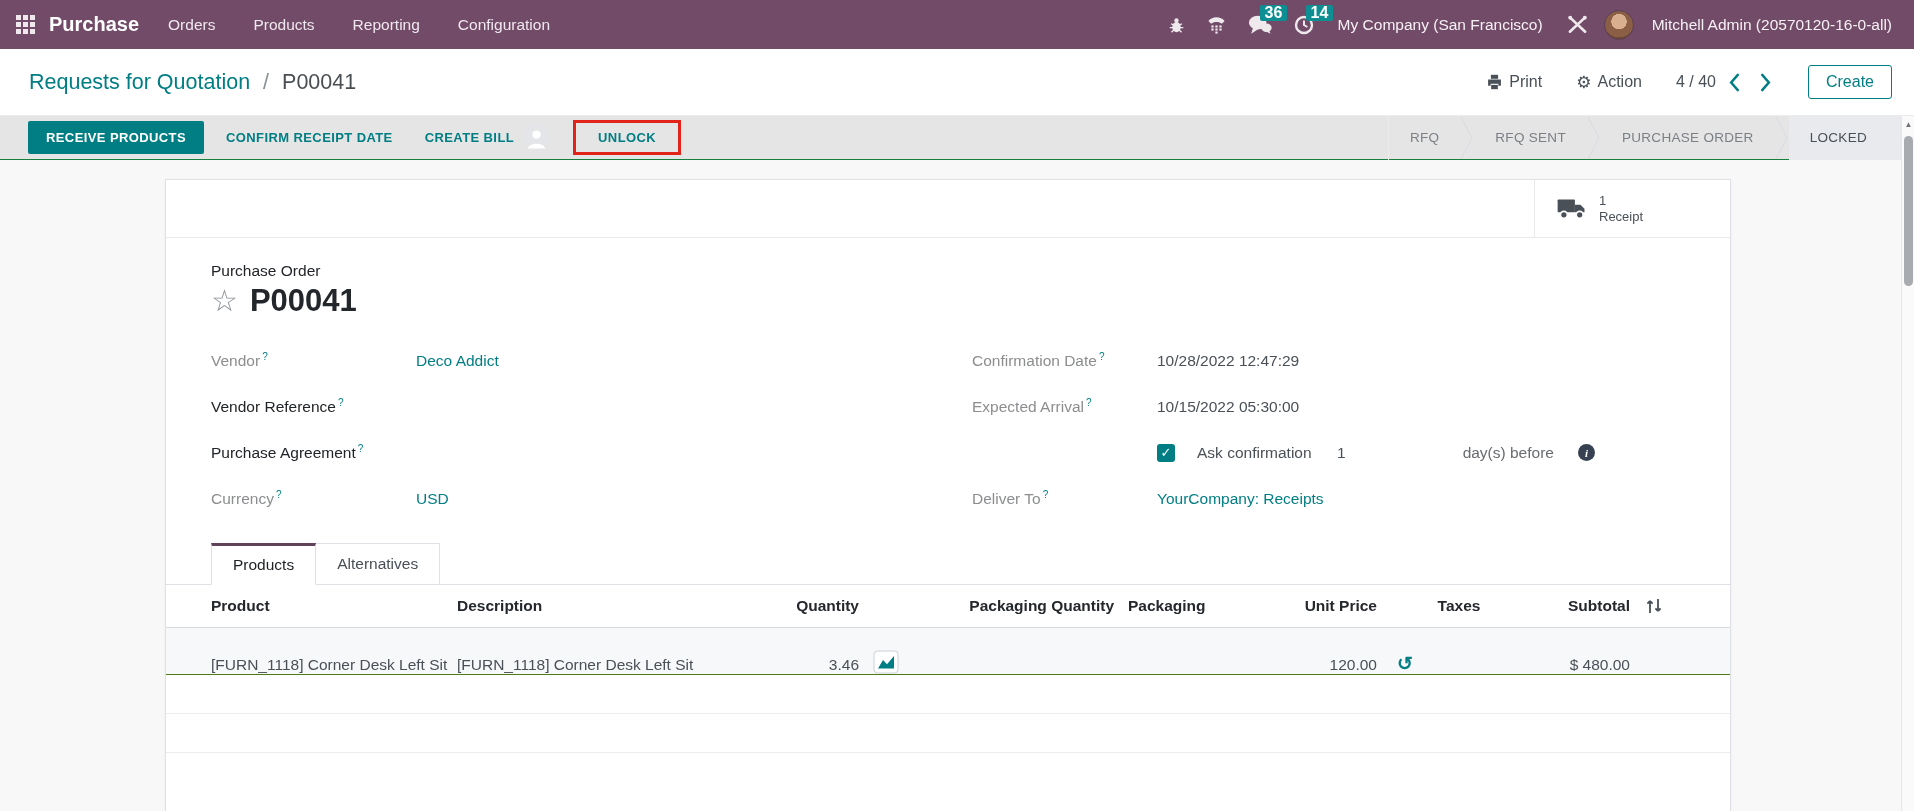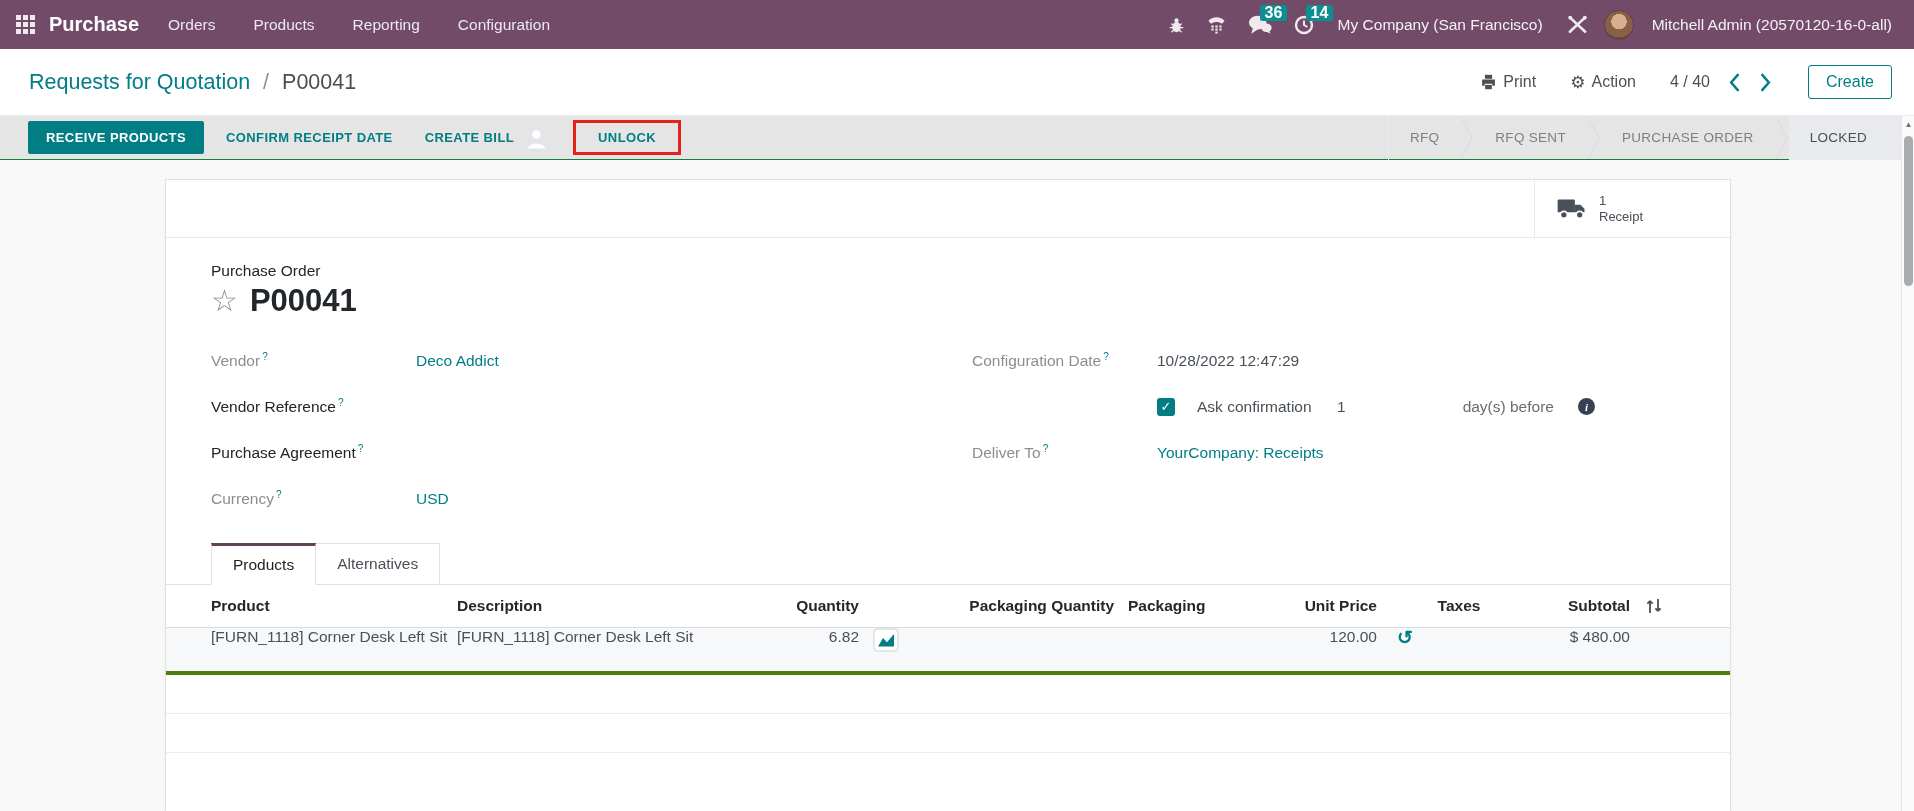--- a/index.html
+++ b/index.html
@@ -22,21 +22,21 @@
 
   
   .control-panel { height:67px; background:#ffffff; display:flex; align-items:center; justify-content:space-between; padding:0 22px 0 29px; border-bottom:1px solid #ebebeb; }
   .breadcrumb { font-size:21.5px; }
   .breadcrumb .bc-parent { color:#017E84; cursor:pointer; }
   .breadcrumb .bc-sep { color:#8a8f94; padding:0 7px; }
   .breadcrumb .bc-current { color:#4a4f54; }
   .cp-right { display:flex; align-items:center; }
   .cp-btn { display:flex; align-items:center; gap:6px; font-size:16px; color:#495057; cursor:pointer; margin-right:34px; }
   .gear-glyph { font-size:17px; color:#495057; }
-  .pager-text { font-size:16px; color:#495057; margin-right:18px; white-space:nowrap; }
+  .pager-text { font-size:16px; color:#495057; margin-right:12px; white-space:nowrap; }
   .pager-arrows { display:flex; align-items:center; gap:20px; margin-right:36px; }
   .pager-arrows span { cursor:pointer; display:flex; }
   .create-btn { border:1px solid #017E84; color:#017E84; background:#fff; font-size:16px; padding:7px 17px; border-radius:3px; cursor:pointer; font-family:"Liberation Sans", sans-serif; }
 
   
   .statusbar { height:44px; background:#e5e5e5; display:flex; align-items:center; justify-content:space-between; padding:0 13px 0 28px; border-bottom:1px solid #15803d; box-shadow:0 1px 2px rgba(0,0,0,0.04); }
   .sb-left { display:flex; align-items:center; }
   .sb-btn { font-size:13px; font-weight:600; letter-spacing:0.4px; color:#017E84; background:transparent; border:none; padding:8px 16px; cursor:pointer; font-family:"Liberation Sans", sans-serif; white-space:nowrap; }
   .sb-btn.primary { background:#017E84; color:#ffffff; border-radius:2px; padding:9px 18px; margin-right:6px; }
   .bill-avatar { width:25px; height:25px; border-radius:50%; background:#e3e5e8; display:inline-flex; align-items:center; justify-content:center; margin-left:2px; margin-right:10px; }
@@ -75,21 +75,21 @@
   .ask-suffix { font-size:15.5px; color:#696c6f; margin-left:117px; white-space:nowrap; }
   .info-icon { width:17px; height:17px; border-radius:50%; background:#374151; color:#fff; font-size:11px; font-weight:700; font-family:"Liberation Serif", serif; font-style:italic; display:inline-flex; align-items:center; justify-content:center; margin-left:24px; }
 
   .tabs { display:flex; margin-top:13px; padding-left:45px; border-bottom:1px solid #dee2e6; height:42px; }
   .tab { font-size:15.5px; color:#495057; border:1px solid #dee2e6; border-bottom:none; margin-bottom:-1px; display:flex; align-items:center; padding:0 21px; cursor:pointer; background:#fff; border-left:none; }
   .tab:first-child { border-left:1px solid #dee2e6; }
   .tab.active { border-top:3px solid #60435a; border-bottom:1px solid #ffffff; color:#212529; }
   .tab:not(.active) { border-bottom:1px solid #dee2e6; }
 
   .table-head { display:flex; align-items:center; height:43px; border-bottom:1px solid #d8dadd; font-size:15.5px; font-weight:600; color:#24282c; }
-  .table-row { display:flex; align-items:flex-start; height:47px; background:#f7f8f9; border-bottom:4px solid #4d7c0f; font-size:15.5px; color:#495057; cursor:pointer; }
+  .table-row { display:flex; align-items:flex-end; height:47px; background:#f7f8f9; border-bottom:1px solid #4d7c0f; font-size:15.5px; color:#495057; cursor:pointer; }
   .empty-row { height:39px; border-bottom:1px solid #ececec; background:#fff; }
   .c-product { width:291px; padding-left:45px; flex:none; }
   .c-desc { width:304px; flex:none; }
   .c-qty { width:98px; text-align:right; flex:none; }
   .c-qicon { width:60px; padding-left:14px; flex:none; display:flex; align-items:center; }
   .c-packqty { width:195px; text-align:right; flex:none; }
   .c-pack { width:98px; padding-left:14px; flex:none; }
   .c-price { width:165px; text-align:right; flex:none; }
   .c-tax { width:164px; flex:none; text-align:center; }
   .c-tax-row { width:164px; flex:none; padding-left:20px; text-align:left; }
@@ -292,22 +292,26 @@
             <span class="flabel-box"><span class="flabel">Purchase Agreement</span><span class="help-sup">?</span></span>
             <span class="fvalue"></span>
           </div>
           <div class="frow">
             <span class="flabel-box"><span class="flabel muted">Currency</span><span class="help-sup">?</span></span>
             <span class="fvalue link">USD</span>
           </div>
         </div>
         <div class="col-right">
           <div class="frow">
-            <span class="flabel-box"><span class="flabel muted">Configuration Date</span><span class="help-sup">?</span></span>
+            <span class="flabel-box"><span class="flabel muted">Confirmation Date</span><span class="help-sup">?</span></span>
             <span class="fvalue">10/28/2022 12:47:29</span>
+          </div>
+          <div class="frow">
+            <span class="flabel-box"><span class="flabel muted">Expected Arrival</span><span class="help-sup">?</span></span>
+            <span class="fvalue">10/15/2022 05:30:00</span>
           </div>
           <div class="frow">
             <span class="flabel-box"></span>
             <span class="checkbox">
                 <span>✓</span>
               </span>
             <span class="ask-label">Ask confirmation</span>
             <span class="ask-value">1</span>
             <span class="ask-suffix">day(s) before</span>
             <span class="info-icon">i</span>
@@ -338,21 +342,21 @@
           <svg width="20" height="18" viewBox="0 0 20 18">
               <path d="M6 16V4M6 4L3.4 6.6M6 4l2.6 2.6" stroke="#495057" stroke-width="1.8" fill="none"></path>
               <path d="M14 2v12M14 14l-2.6-2.6M14 14l2.6-2.6" stroke="#495057" stroke-width="1.8" fill="none"></path>
             </svg>
         </span>
       </div>
 
       <div class="table-row">
         <span class="c-product">[FURN_1118] Corner Desk Left Sit</span>
         <span class="c-desc">[FURN_1118] Corner Desk Left Sit</span>
-        <span class="c-qty">6.82</span>
+        <span class="c-qty">3.46</span>
         <span class="c-qicon">
           <svg width="26" height="24" viewBox="0 0 26 24">
               <rect x="1" y="1" width="24" height="22" rx="3.5" fill="#ffffff" stroke="#ccd1d5"></rect>
               <path d="M5 18.5L10 10l4 4.3L21 6v12.5Z" fill="#017E84"></path>
             </svg>
         </span>
         <span class="c-packqty"></span>
         <span class="c-pack"></span>
         <span class="c-price">120.00</span>
         <span class="c-tax-row"><span class="history-glyph">↺</span></span>

